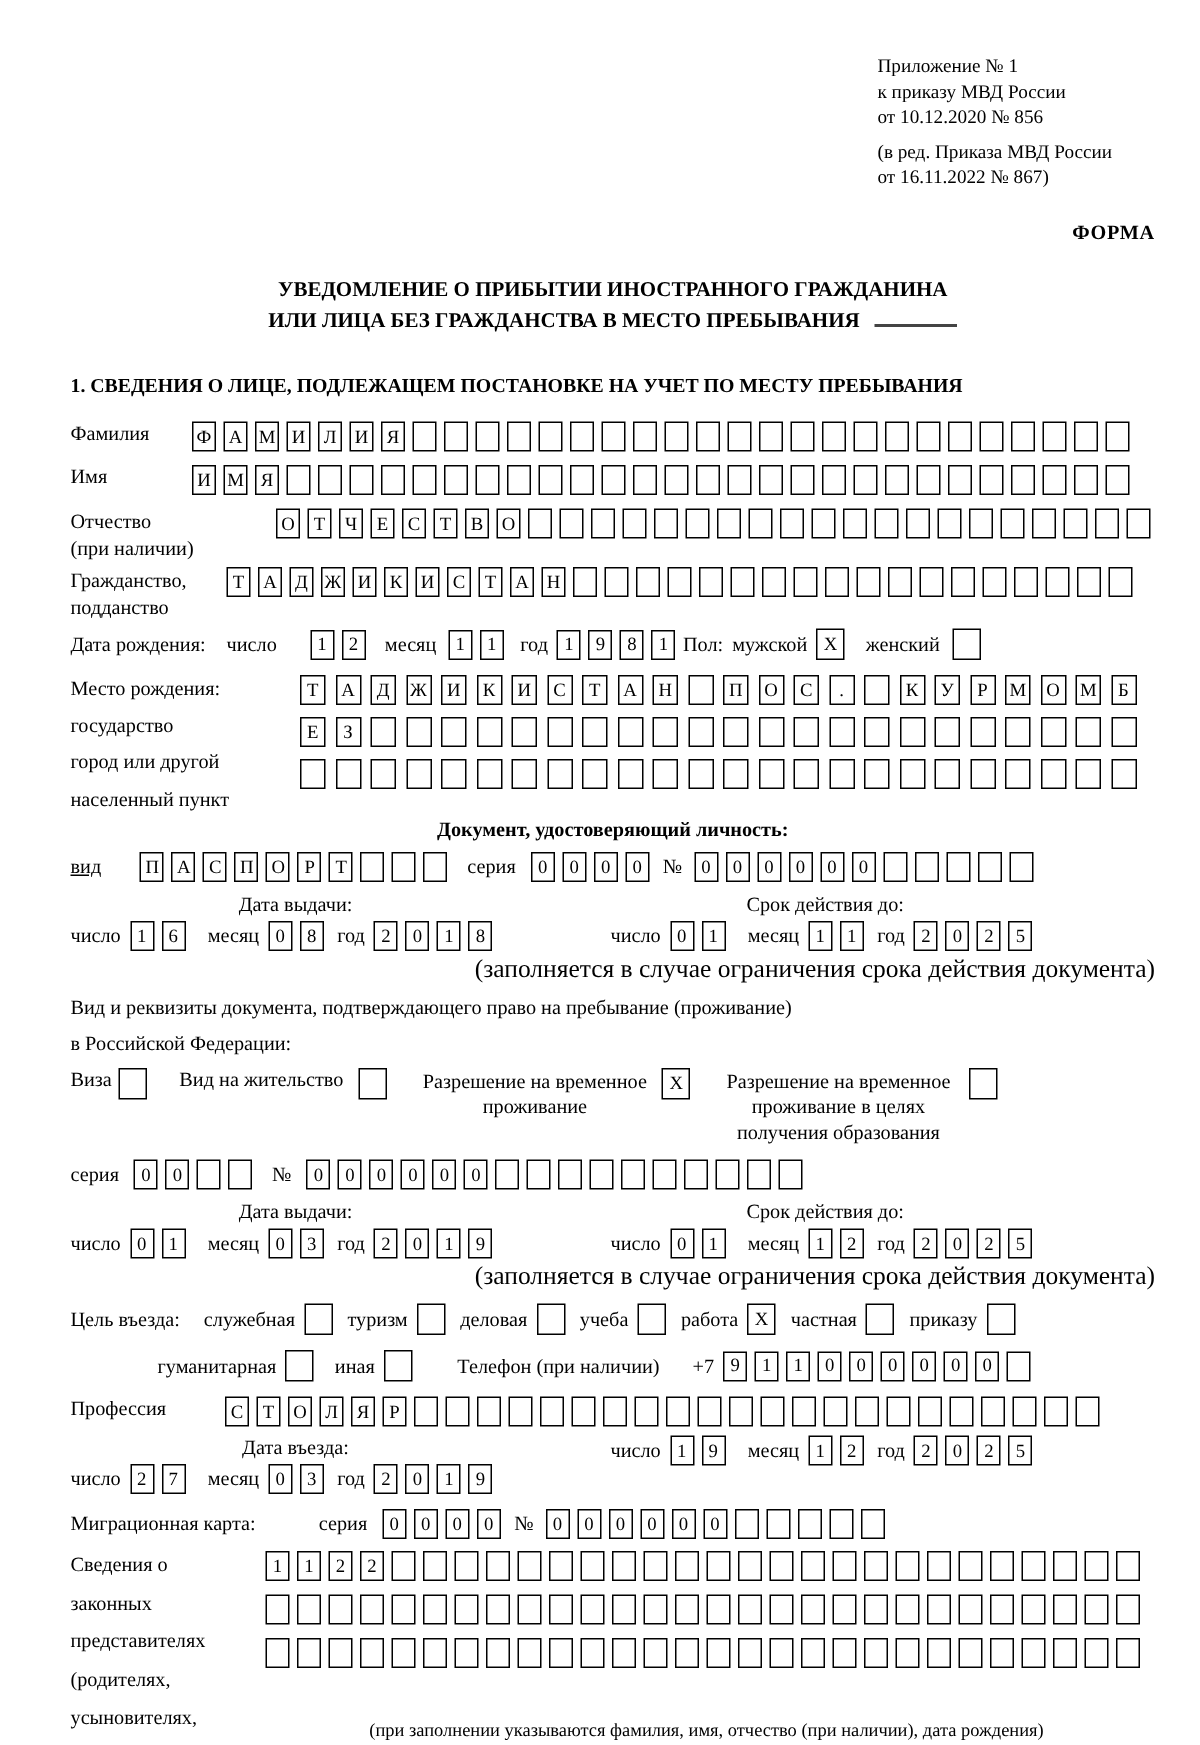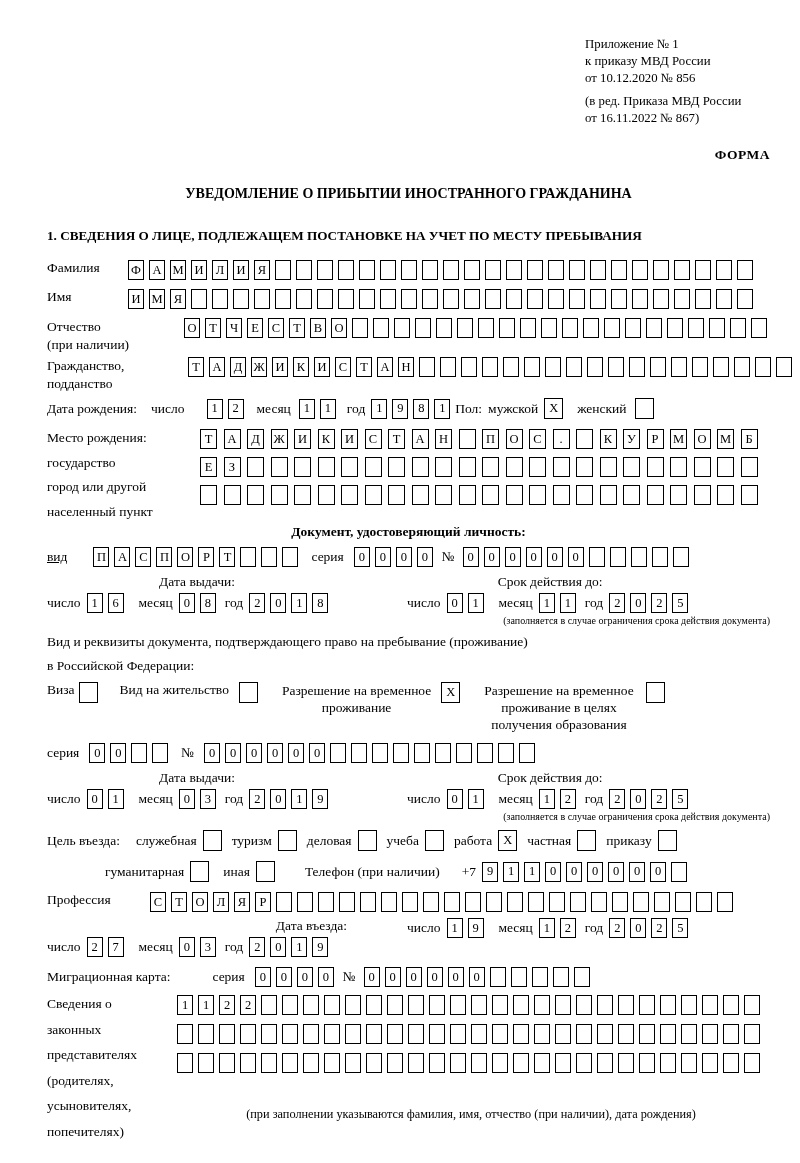--- a/index.html
+++ b/index.html
@@ -32,21 +32,21 @@
   .title .blank { display:inline-block; width:55px; border-bottom:2px solid #444; margin-left:10px; }
   .sec1 { font-weight:bold; font-size:13.2px; margin-top:24px; margin-bottom:16px; }
 
   
   .dgroup { display:flex; align-items:center; }
   .dgroup .t { margin-right:6px; }
   .dates { display:flex; margin-bottom:2px; }
   .dcol-l { flex:none; width:360px; }
   .dcol-r { flex:none; }
   .dhead { text-align:center; margin-bottom:3px; }
-  .cap-r { text-align:right; font-size:10px; margin-bottom:8px; margin-top:1px; }
+  .cap-r { text-align:right; font-size:17px; margin-bottom:8px; margin-top:1px; }
 
   .doc-head { text-align:center; font-weight:bold; margin:4px 0 7px 0; }
 
   .permits { display:flex; align-items:flex-start; margin:4px 0 10px 0; }
   .permits .pl { text-align:center; line-height:17px; }
   .permits .cb { margin-top:0; }
 
   .purpose { display:flex; align-items:center; margin-bottom:10px; }
   .purpose .t { margin-left:10px; margin-right:6px; }
   .purpose .t:first-child { margin-left:0; }
@@ -66,20 +66,21 @@
     <div class="rev">
       <div>(в ред. Приказа МВД России</div>
       <div>от 16.11.2022 № 867)</div>
     </div>
   </div>
 
   <div class="forma">ФОРМА</div>
 
   <div class="title">
     <div>УВЕДОМЛЕНИЕ О ПРИБЫТИИ ИНОСТРАННОГО ГРАЖДАНИНА</div>
+    <div><span>ИЛИ ЛИЦА БЕЗ ГРАЖДАНСТВА В МЕСТО ПРЕБЫВАНИЯ</span><span class="blank"></span></div>
   </div>
 
   <div class="sec1">1. СВЕДЕНИЯ О ЛИЦЕ, ПОДЛЕЖАЩЕМ ПОСТАНОВКЕ НА УЧЕТ ПО МЕСТУ ПРЕБЫВАНИЯ</div>
 
   <div class="row">
     <div class="lbl" style="width:81px;">Фамилия</div>
     <div class="boxline">
         <span class="cell">Ф</span>
         <span class="cell">А</span>
         <span class="cell">М</span>
@@ -179,21 +180,21 @@
         <span class="cell"></span>
         <span class="cell"></span>
         <span class="cell"></span>
         <span class="cell"></span>
         <span class="cell"></span>
         <span class="cell"></span>
         <span class="cell"></span>
       </div>
   </div>
 
-  <div class="row" style="margin-bottom:6px;gap:37px;">
+  <div class="row" style="margin-bottom:6px;">
     <div class="lbl lbl-lines" style="width:104px;">
       <div>Гражданство,</div>
       <div>подданство</div>
     </div>
     <div class="boxline">
         <span class="cell">Т</span>
         <span class="cell">А</span>
         <span class="cell">Д</span>
         <span class="cell">Ж</span>
         <span class="cell">И</span>
@@ -622,21 +623,21 @@
         <span class="cell"></span>
         <span class="cell"></span>
         <span class="cell"></span>
         <span class="cell"></span>
         <span class="cell"></span>
       </div>
   </div>
 
   <div class="dates">
     <div class="dcol-l">
-      <div class="dhead" style="width:300px;text-align:right;">Дата въезда:</div>
+      <div class="dhead" style="width:300px;">Дата въезда:</div>
       <div class="dgroup">
         <span class="t">число</span>
         <span class="boxline">
             <span class="cell">2</span>
             <span class="cell">7</span>
           </span>
         <span class="t" style="margin-left:10px;">месяц</span>
         <span class="boxline">
             <span class="cell">0</span>
             <span class="cell">3</span>

